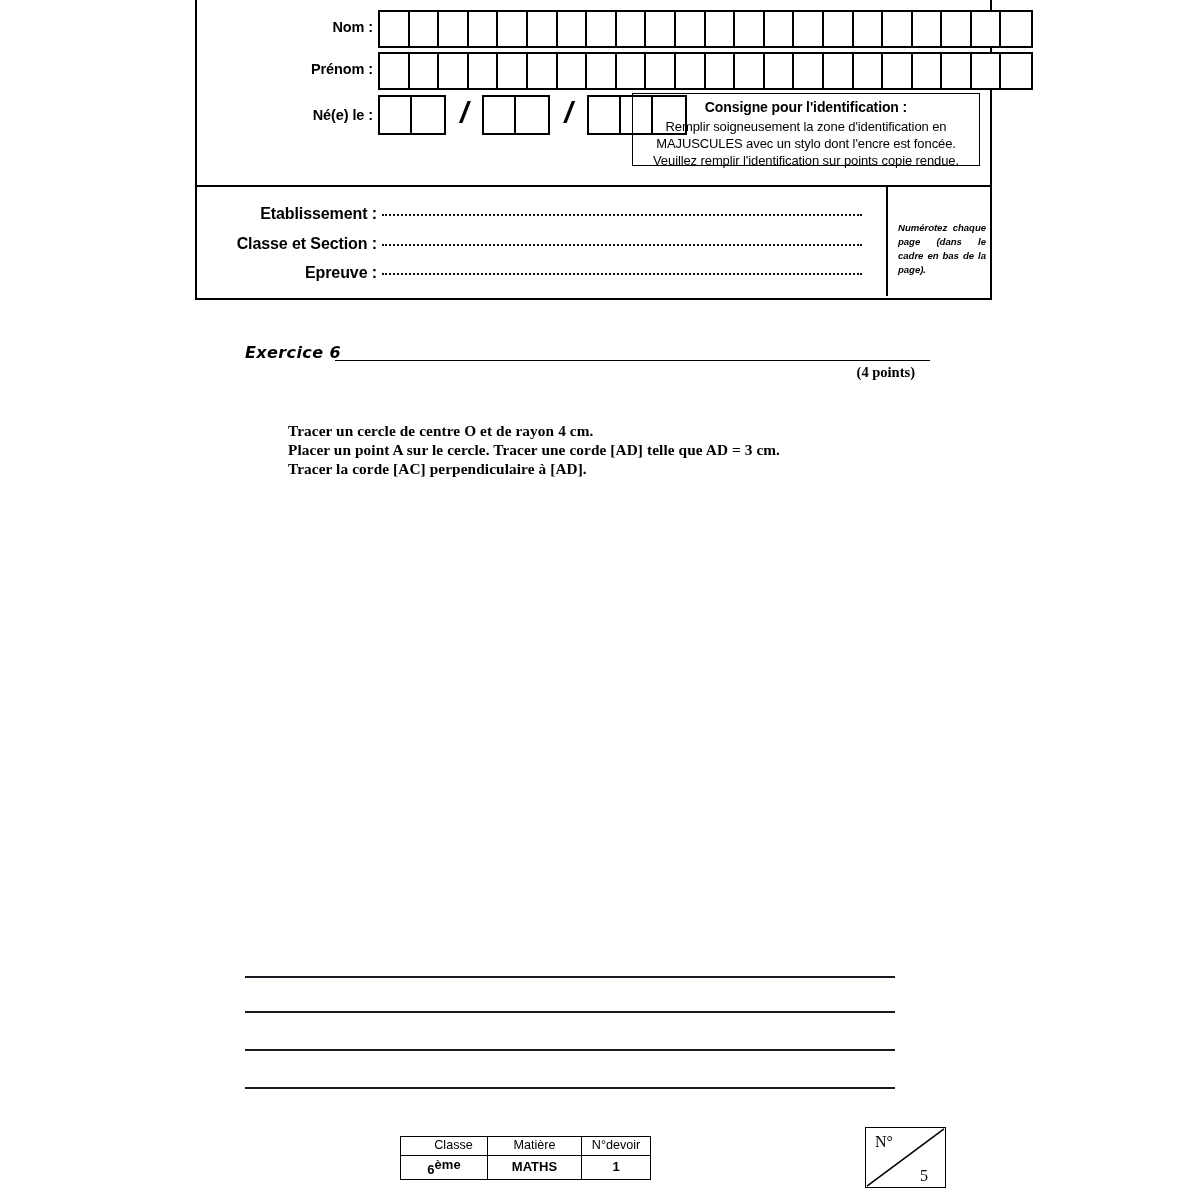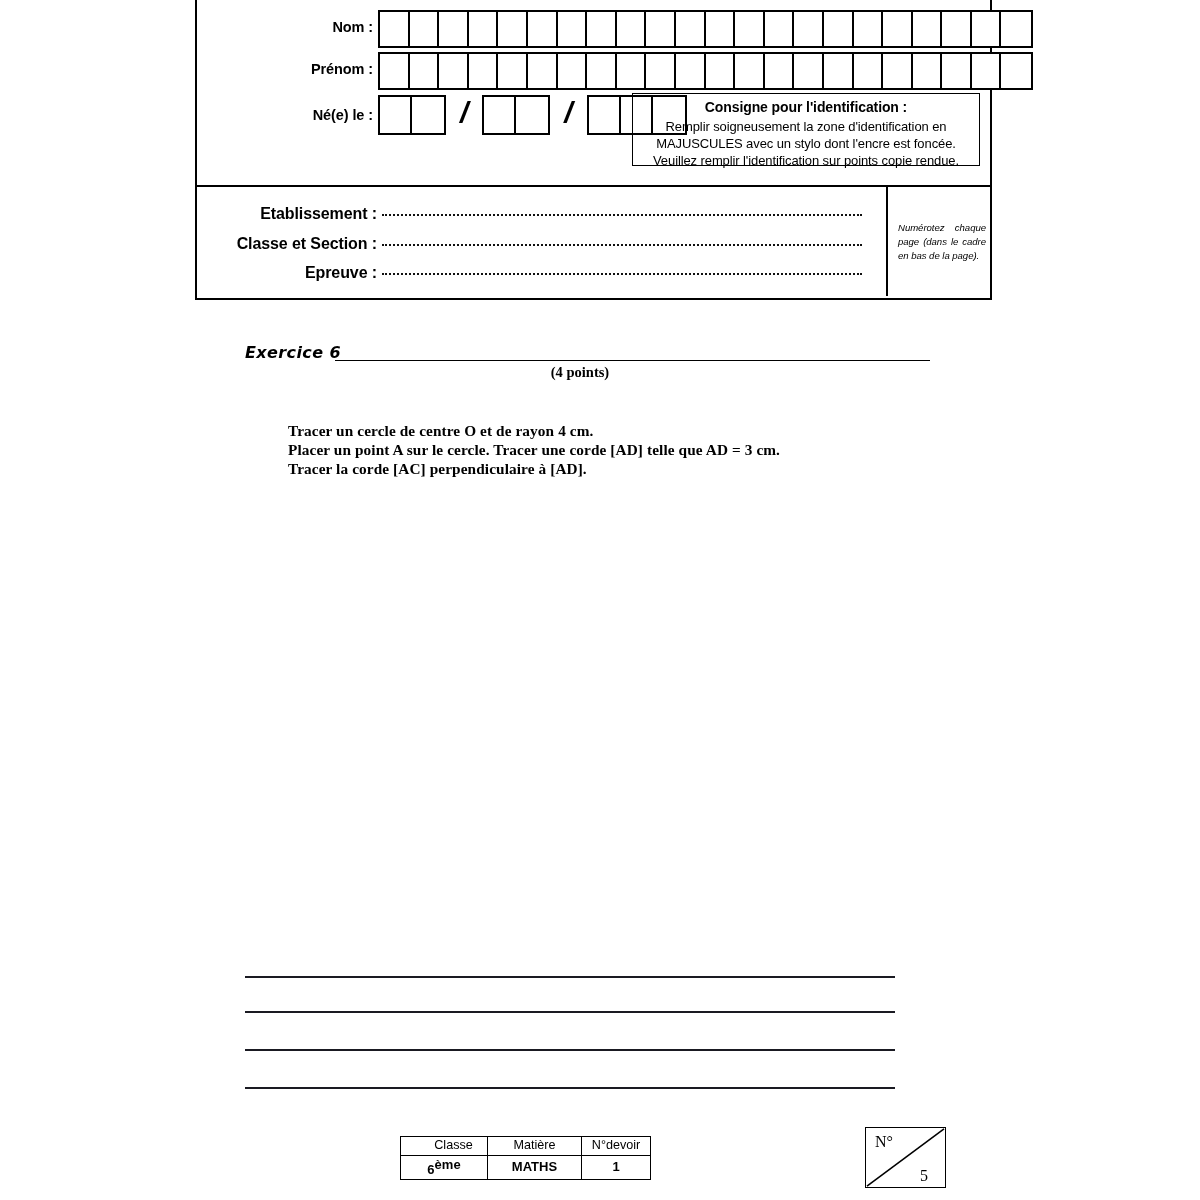--- a/index.html
+++ b/index.html
@@ -181,21 +181,21 @@
   #numerotez {
     position: absolute;
     left: 693px;
     top: 0;
     width: 104px;
     height: 100%;
     padding: 34px 8px 0 8px;
     box-sizing: border-box;
     font-size: 9.6px;
     font-style: italic;
-    font-weight: normal;
+    font-weight: bold;
     line-height: 1.45;
     text-align: justify;
     letter-spacing: -0.05px;
   }
   #numerotez span { display: inline; }
 
   
   #exercise-head {
     position: absolute;
     left: 245px;
@@ -220,21 +220,21 @@
     top: 17px;
     width: 595px;
     height: 0;
     border-top: 1.6px solid #000;
   }
   #points {
     position: absolute;
     left: 245px;
     top: 364px;
     width: 670px;
-    text-align: center;
+    text-align: right;
     font-family: "Liberation Serif", serif;
     font-size: 14.5px;
     font-weight: bold;
   }
 
   #statement {
     position: absolute;
     left: 288px;
     top: 398px;
     width: 640px;

